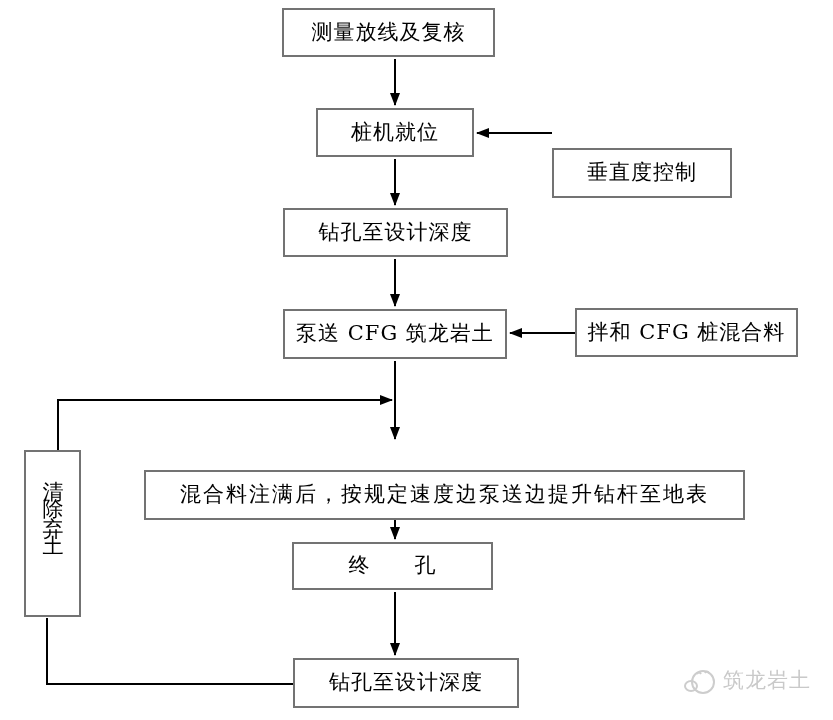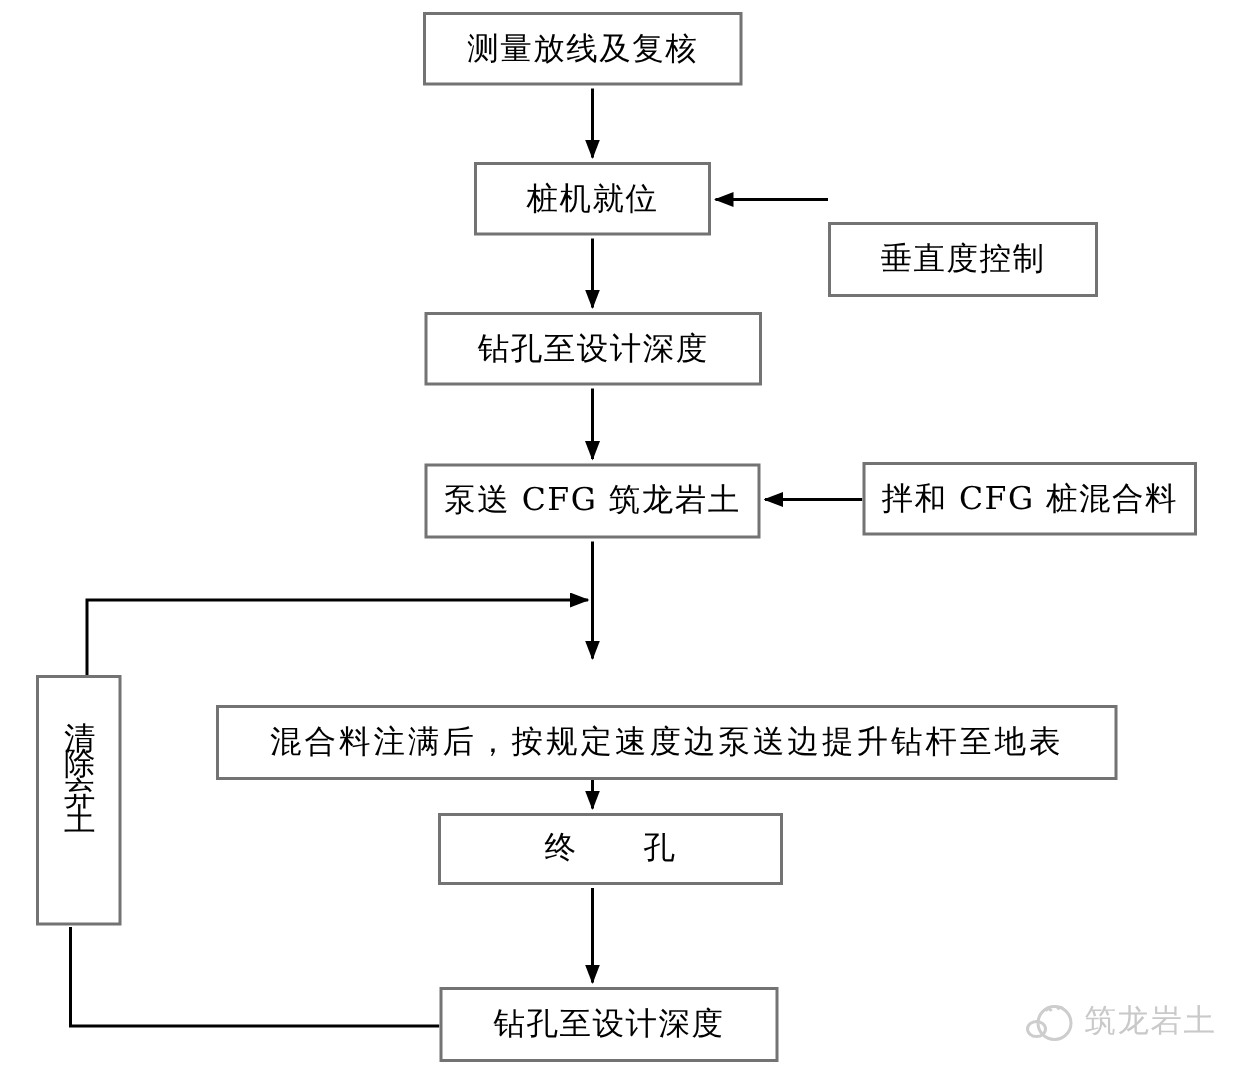--- a/index.html
+++ b/index.html
@@ -58,21 +58,21 @@
   <div class="fc-box" style="left:552px;top:108px;width:180px;height:50px;margin-top:40px;">垂直度控制</div>
 
   <div class="fc-box" style="left:283px;top:208px;width:225px;height:49px;text-align:right;">钻孔至设计深度</div>
 
   <div class="fc-box" style="left:283px;top:309px;width:224px;height:50px;">泵送 CFG 筑龙岩土</div>
 
   <div class="fc-box" style="left:575px;top:308px;width:223px;height:49px;">拌和 CFG 桩混合料</div>
 
   <div class="fc-box fc-box--wide" style="left:144px;top:442px;width:601px;height:50px;margin-top:28px;">混合料注满后，按规定速度边泵送边提升钻杆至地表</div>
 
-  <div class="fc-box" style="left:292px;top:542px;width:230px;height:48px;">终　　孔</div>
+  <div class="fc-box" style="left:292px;top:542px;width:201px;height:48px;">终　　孔</div>
 
   <div class="fc-box" style="left:293px;top:658px;width:226px;height:50px;">钻孔至设计深度</div>
 
   <div class="fc-box fc-box--vertical" style="left:24px;top:450px;width:57px;height:167px;">清除弃土</div>
 
   <div class="watermark">
     <svg class="logo" width="36" height="36" viewBox="0 0 36 36">
       <g fill="none" stroke="#cdcdcd" stroke-width="2">
         <circle cx="21" cy="20" r="11"></circle>
         <ellipse cx="9" cy="24" rx="6" ry="5"></ellipse>

